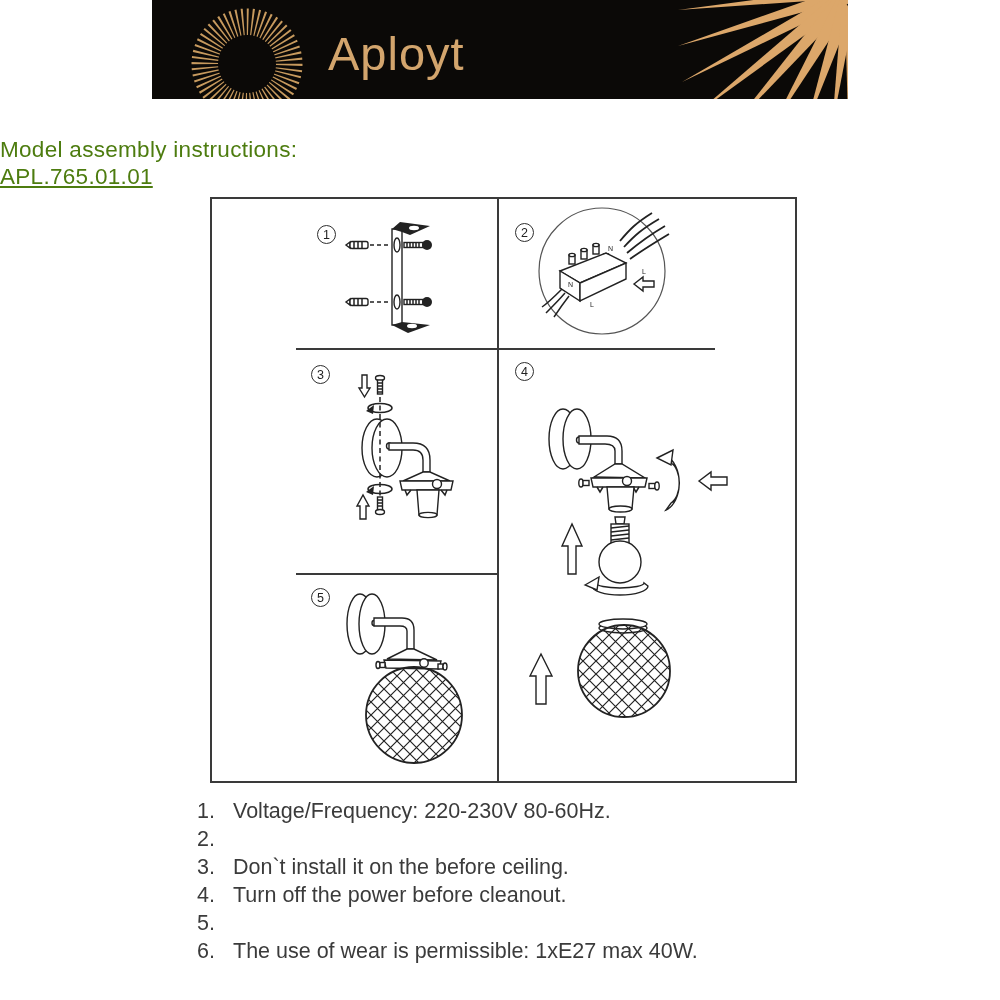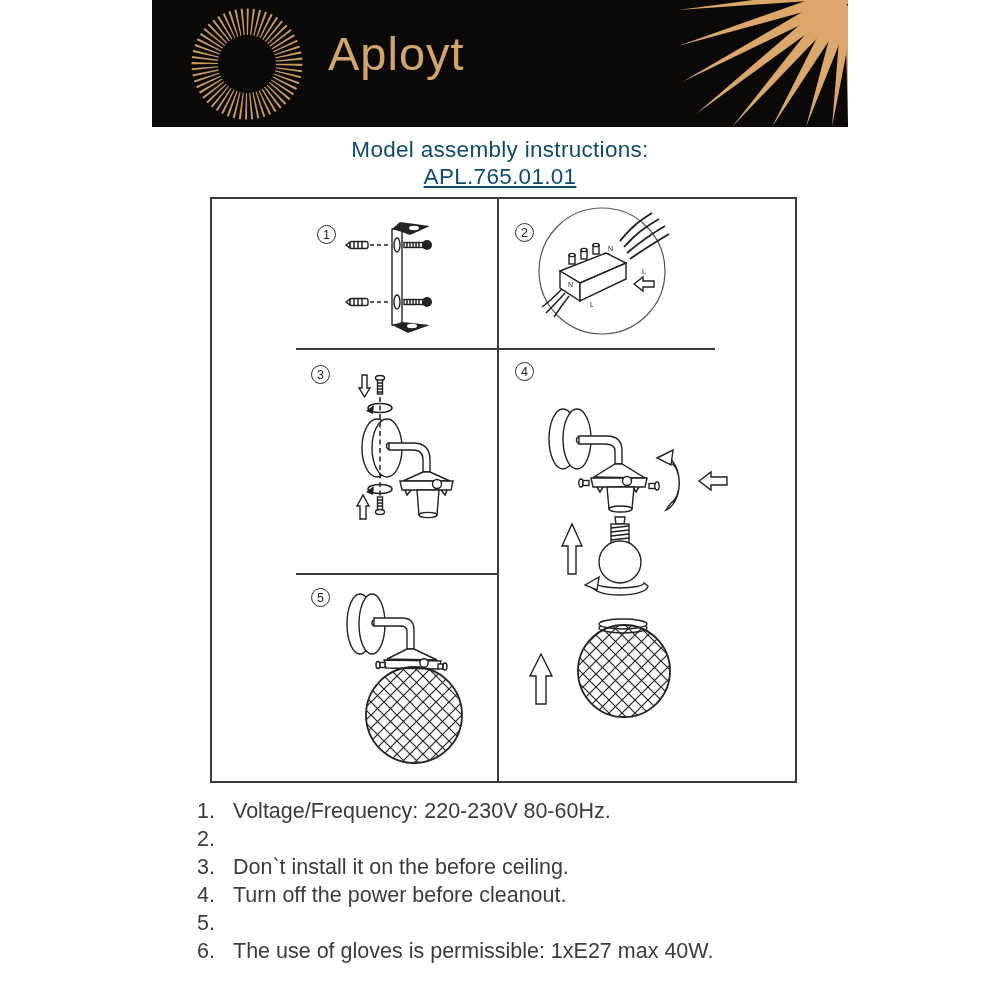--- a/index.html
+++ b/index.html
@@ -1,26 +1,26 @@
 <!DOCTYPE html>
 <html><head>
 <meta charset="utf-8">
 <style>
   html,body{margin:0;padding:0;}
   body{width:1000px;height:1000px;background:#ffffff;position:relative;
        font-family:"Liberation Sans", sans-serif;color:#3c3c3c;}
   .abs{position:absolute;}
   
-  .banner{left:152px;top:0;width:696px;height:127px;background:#0b0907;overflow:hidden;}
+  .banner{left:152px;top:0;width:696px;height:99px;background:#0b0907;overflow:hidden;}
   .sunburst{left:34px;top:3px;}
   .brand{left:176px;top:26px;font-size:47px;letter-spacing:1px;color:#d3a56d;}
   .rays{right:0;top:0;}
   
-  .title-line{left:0;width:1000px;text-align:center;font-size:22.5px;font-weight:500;
-              letter-spacing:.3px;color:#0c4a6e;}
+  .title-line{left:0;width:1000px;text-align:left;font-size:22.5px;font-weight:500;
+              letter-spacing:.3px;color:#4d7c0f;}
   .t1{top:137px;} .t2{top:164px;text-decoration:underline;}
   
   .panel{left:210px;top:197px;width:587px;height:586px;border:2px solid #3a3a3a;
          box-sizing:border-box;background:#fff;}
   .divider{background:#3a3a3a;}
   .vdiv{left:285px;top:0;width:2px;height:582px;}
   .hdivA{left:84px;top:149px;width:419px;height:2px;}
   .hdivB{left:84px;top:374px;width:202px;height:2px;}
   .badge{width:19px;height:19px;border:1.6px solid #2e2e2e;border-radius:50%;
          font-size:12.5px;line-height:19px;text-align:center;color:#222;box-sizing:border-box;}
@@ -283,15 +283,15 @@
   </div>
   <div class="row">
     <span class="n">4.</span>
     <span>Turn off the power before cleanout.</span>
   </div>
   <div class="row">
     <span class="n">5.</span>
   </div>
   <div class="row">
     <span class="n">6.</span>
-    <span>The use of gloves is permissible: 1xE27 max 40W.</span>
+    <span>The use of wear is permissible: 1xE27 max 40W.</span>
   </div>
 </div>
 
 </body></html>

